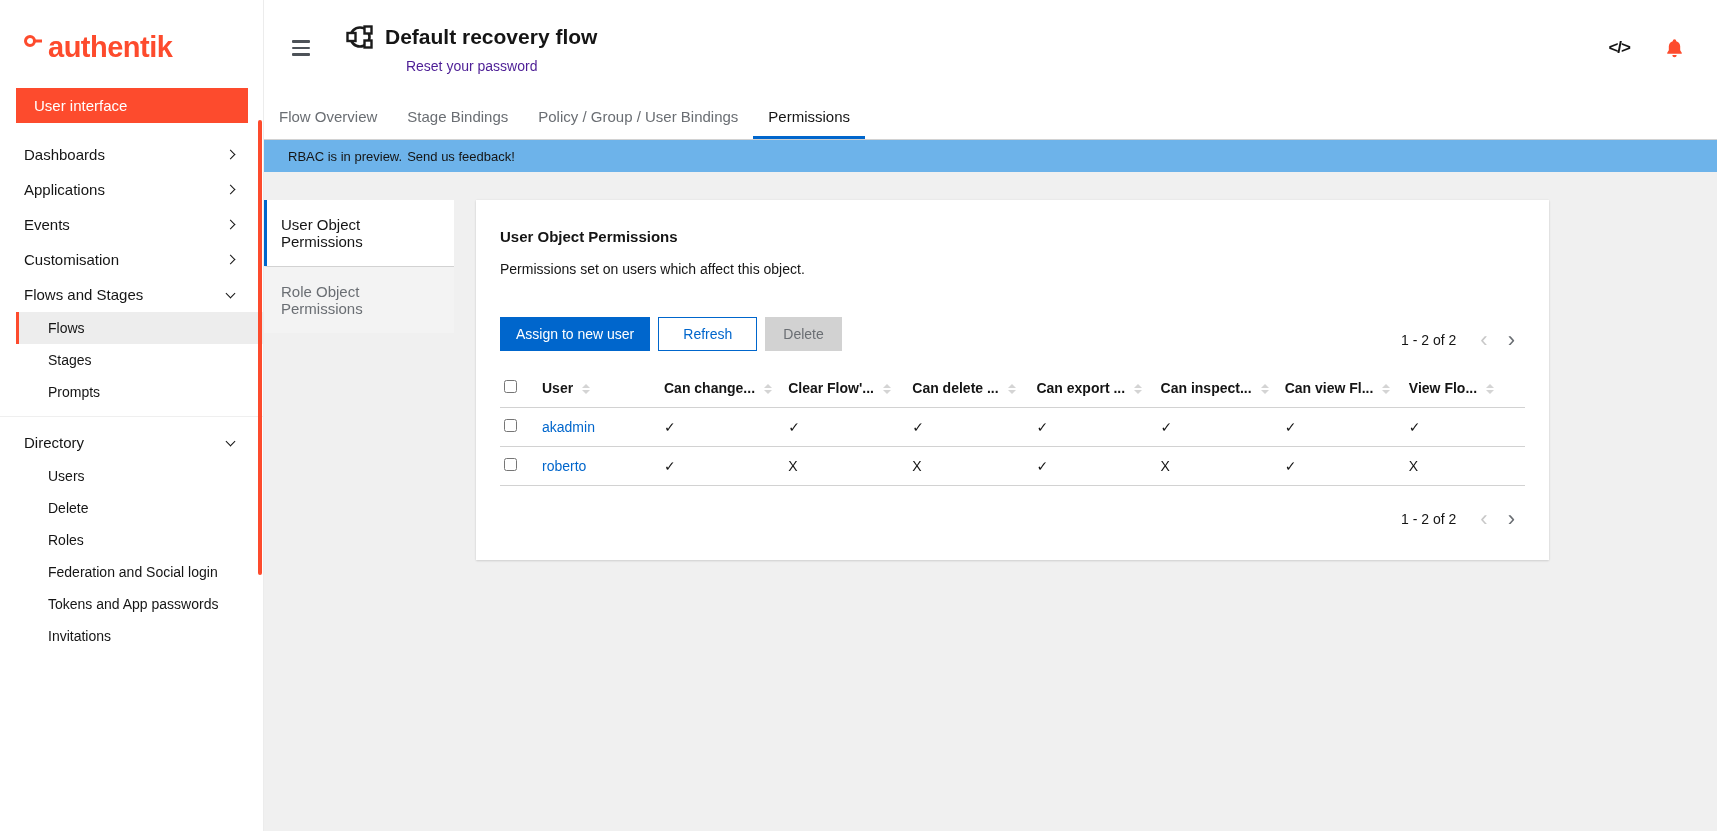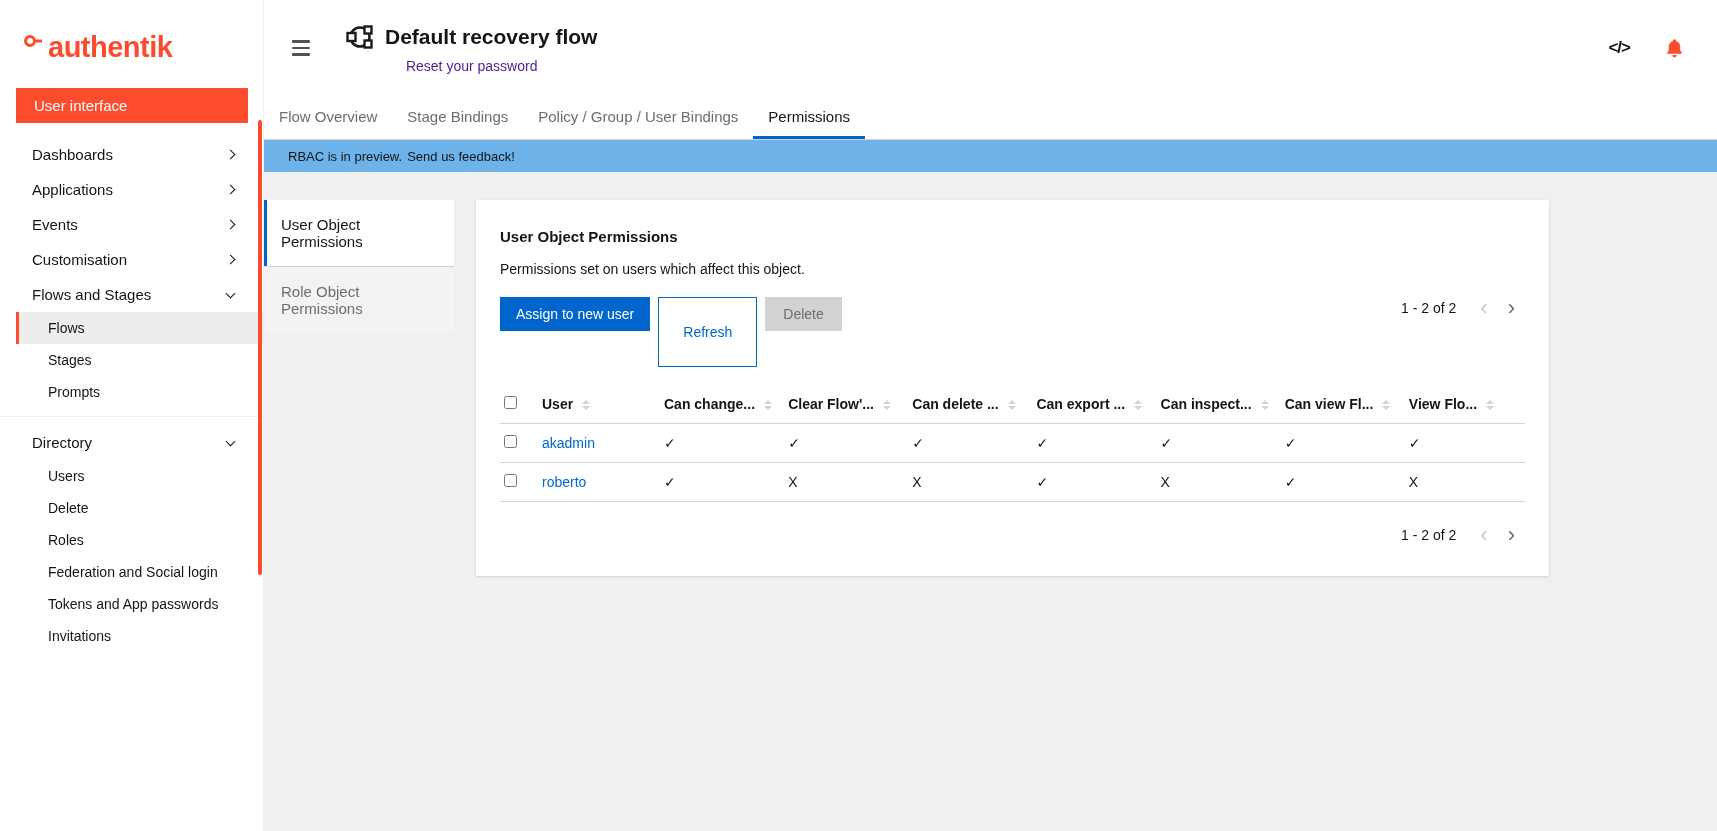--- a/index.html
+++ b/index.html
@@ -12,21 +12,21 @@
   .app { display:flex; width:1717px; height:831px; }
 
   
   .sidebar { width:264px; flex-shrink:0; background:#fff; position:relative; border-right:1px solid #ececec; }
   .logo { display:flex; align-items:center; gap:2px; padding:30px 0 0 22px; height:64px; }
   .logo-text { font-size:29px; font-weight:700; color:#fd4b2d; letter-spacing:-0.5px; }
   .ui-btn { display:block; width:232px; margin:24px 16px 0; background:#fd4b2d; color:#fff; border:none;
             font-family:inherit; font-size:15px; text-align:left; padding:9px 18px; cursor:pointer; }
   .nav { padding-top:14px; }
   .nav-item { display:flex; align-items:center; justify-content:space-between;
-              padding:9px 29px 9px 24px; font-size:15px; color:#151515; cursor:pointer;margin-left:8px; }
+              padding:9px 29px 9px 24px; font-size:15px; color:#151515; cursor:pointer; }
   .chev { display:inline-block; width:7px; height:7px; border-right:1.7px solid #151515; border-bottom:1.7px solid #151515; flex-shrink:0; }
   .chev.right { transform:rotate(-45deg); }
   .chev.down { transform:rotate(45deg); margin-top:-3px; }
   .subnav { padding:0; }
   .sub-item { margin-left:16px; padding:8px 8px 8px 29px; font-size:14px; color:#151515; cursor:pointer; border-left:3px solid transparent; }
   .sub-item.active { background:#ededed; border-left-color:#fd4b2d; }
   .directory-group { border-top:1px solid #efefef; margin-top:8px; padding-top:8px; }
   .sidebar-footer { display:flex; align-items:center; justify-content:space-between; padding:8px 58px 8px 24px; margin-top:8px; }
   .avatar { width:33px; height:33px; border-radius:50%; background:#5e7a5c; color:#fff; font-size:13px; font-weight:700;
             display:flex; align-items:center; justify-content:center; cursor:pointer; }
@@ -57,24 +57,24 @@
   .vtabs { width:190px; flex-shrink:0; }
   .vtab { padding:16px 14px; font-size:15px; background:#f3f3f3; color:#6a6e73; border-left:3px solid transparent; cursor:pointer; }
   .vtab.active { background:#fff; color:#151515; border-left-color:#0066cc; }
   .vtab + .vtab { border-top:1px solid #d2d2d2; }
 
   .card { width:1073px; margin-left:22px; background:#fff; padding:28px 24px 30px;
           box-shadow:0 1px 2px rgba(3,3,3,.12), 0 0 2px rgba(3,3,3,.06); }
   .card-title { font-size:15px; font-weight:700; margin:0; color:#151515; }
   .desc { font-size:14px; margin:16px 0 0; color:#151515; }
 
-  .toolbar { display:flex; align-items:flex-start; margin-top:20px; gap:8px; }
+  .toolbar { display:flex; align-items:flex-end; margin-top:40px; gap:8px; }
   .btn { font-family:inherit; font-size:14px; padding:9px 16px; border:none; cursor:pointer; }
   .btn.primary { background:#0066cc; color:#fff; }
-  .btn.secondary { background:#fff; color:#0066cc; border:1px solid #0066cc; padding:26px 24px; }
+  .btn.secondary { background:#fff; color:#0066cc; border:1px solid #0066cc; padding:8px 24px; }
   .btn.disabled { background:#d2d2d2; color:#6a6e73; padding:9px 18px; cursor:default; }
 
   .pagination { margin-left:auto; display:flex; align-items:center; font-size:14px; color:#151515; }
   .pagination .plabel { margin-right:14px; }
   .pchev { background:none; border:none; font-size:22px; line-height:1; color:#6a6e73; cursor:pointer; padding:0 10px; font-family:inherit; }
   .pchev.prev { color:#c8c8c8; }
   .bottom-pagination { display:flex; justify-content:flex-end; margin-top:22px; }
   .bottom-pagination .pagination { margin-left:0; }
 
   table { width:100%; border-collapse:collapse; margin-top:18px; table-layout:fixed; }

